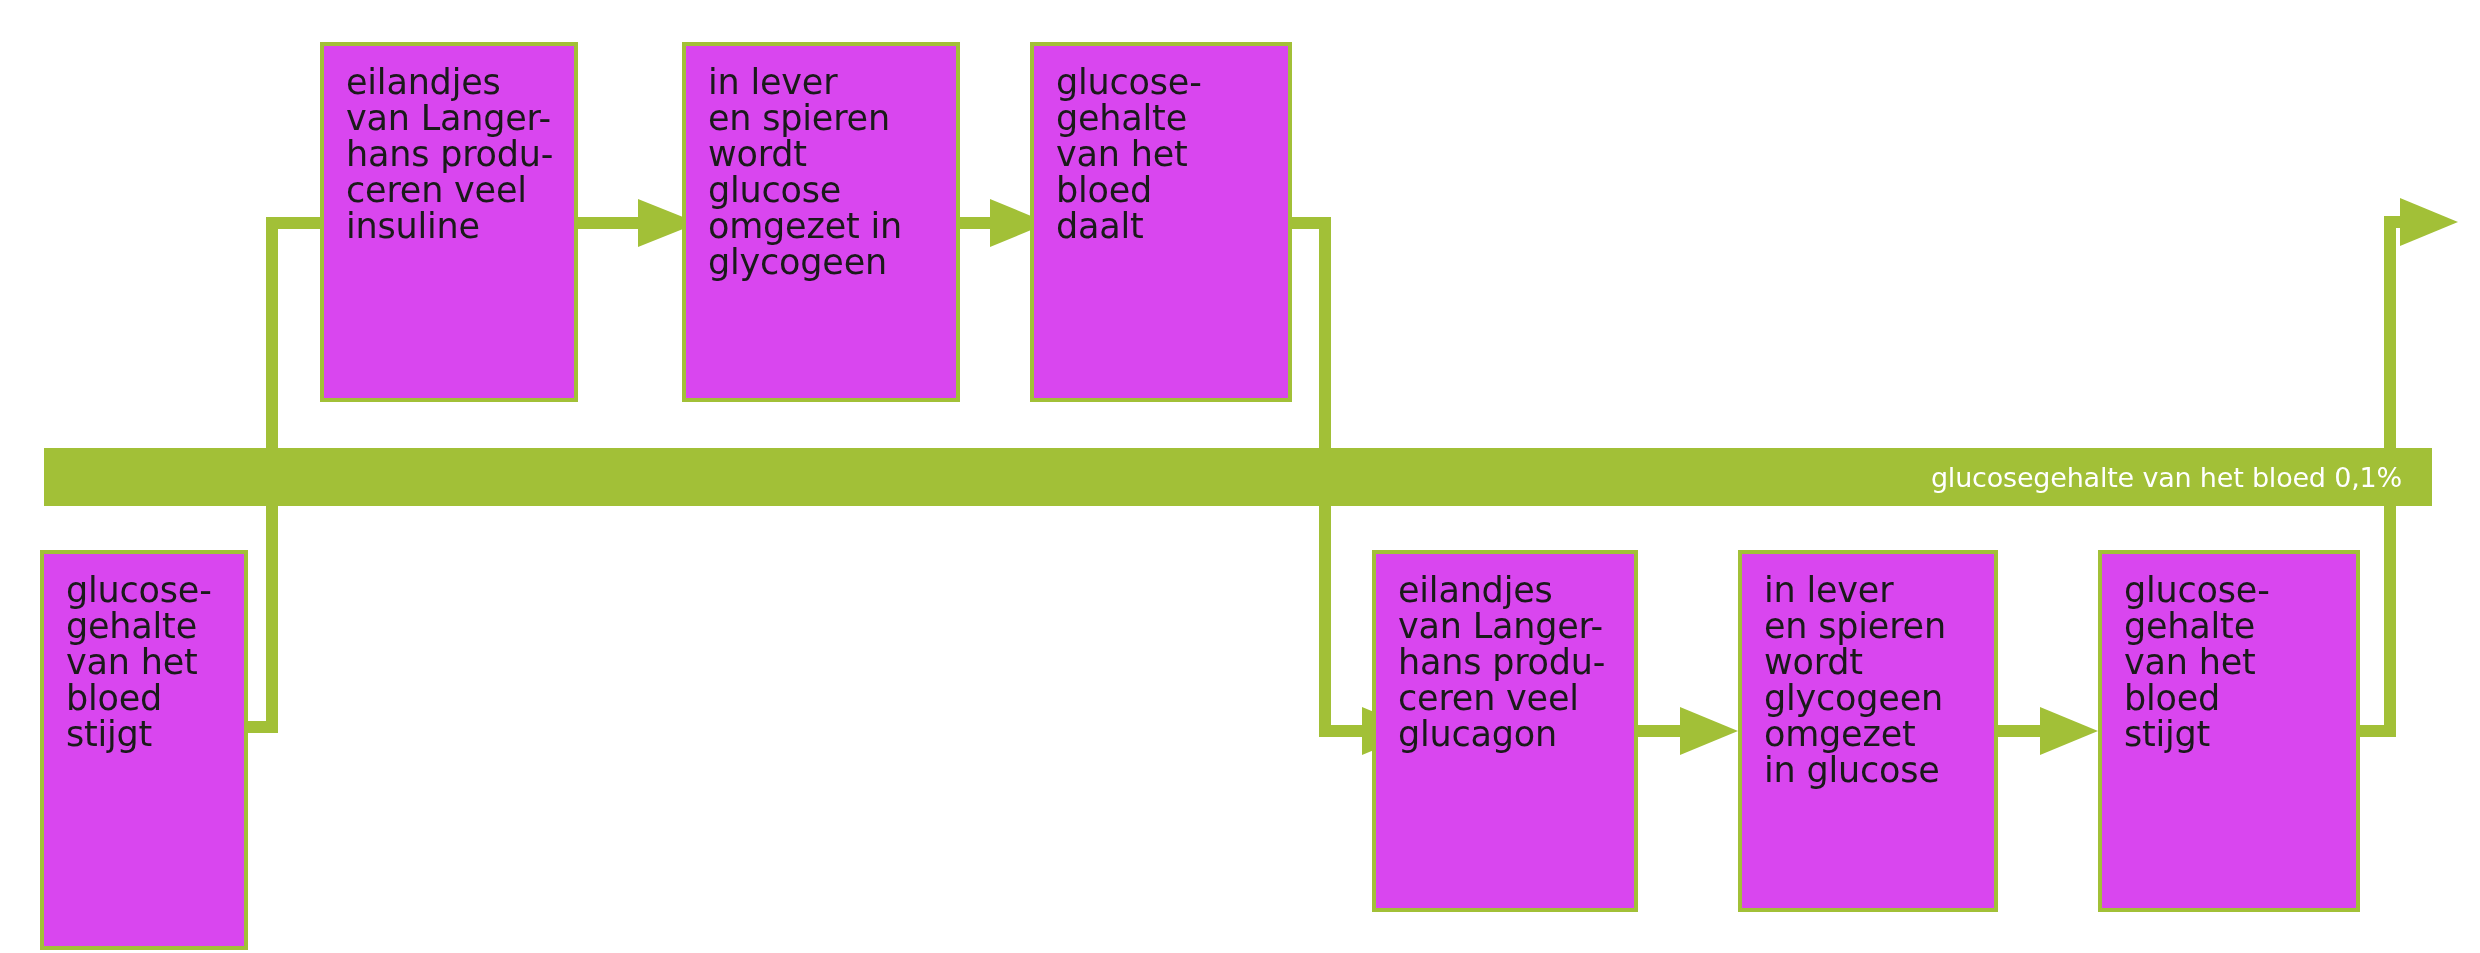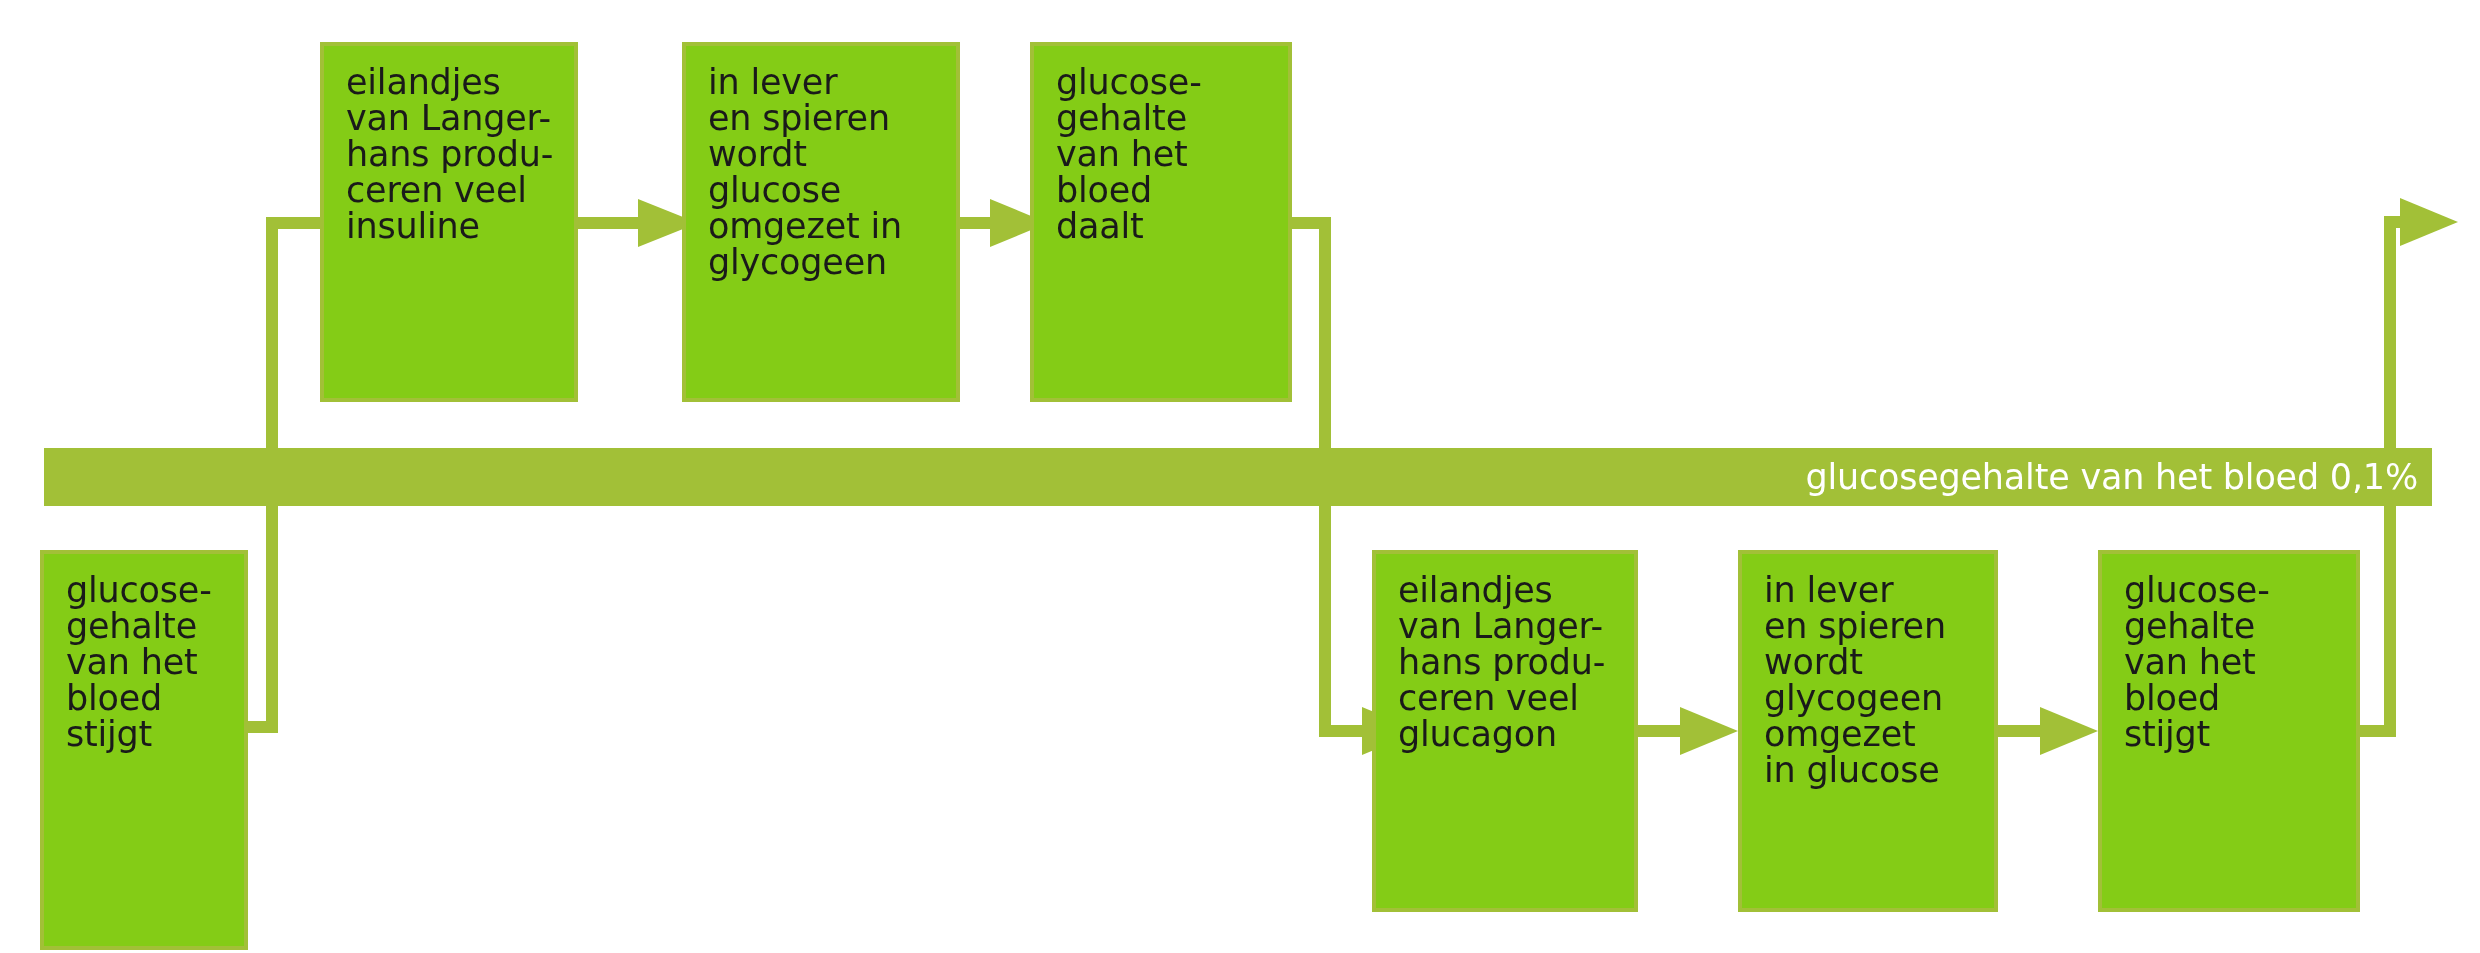--- a/index.html
+++ b/index.html
@@ -19,43 +19,43 @@
     position: absolute;
     left: 0;
     top: 0;
     width: 2480px;
     height: 953px;
   }
   .node-box {
     position: absolute;
     box-sizing: border-box;
     border: 4px solid #A2C037;
-    background: #84cc16;
+    background: #d946ef;
     padding: 18px 20px 10px 22px;
   }
   .node-text {
     font-family: "DejaVu Sans", sans-serif;
     font-size: 35px;
     line-height: 1.03;
     color: #1a1a1a;
     white-space: pre-line;
     letter-spacing: -0.2px;
   }
   .level-bar {
     position: absolute;
     background: #A2C037;
     display: flex;
     align-items: center;
     justify-content: flex-end;
   }
   .level-bar-label {
     font-family: "DejaVu Sans", sans-serif;
-    font-size: 35px;
+    font-size: 27px;
     color: #ffffff;
-    padding-right: 14px;
+    padding-right: 30px;
     white-space: nowrap;
     letter-spacing: -0.2px;
   }
 </style>
 </head>
 <body>
 
 <div id="canvas">
 
   <svg class="svg-layer" viewBox="0 0 2480 953">

